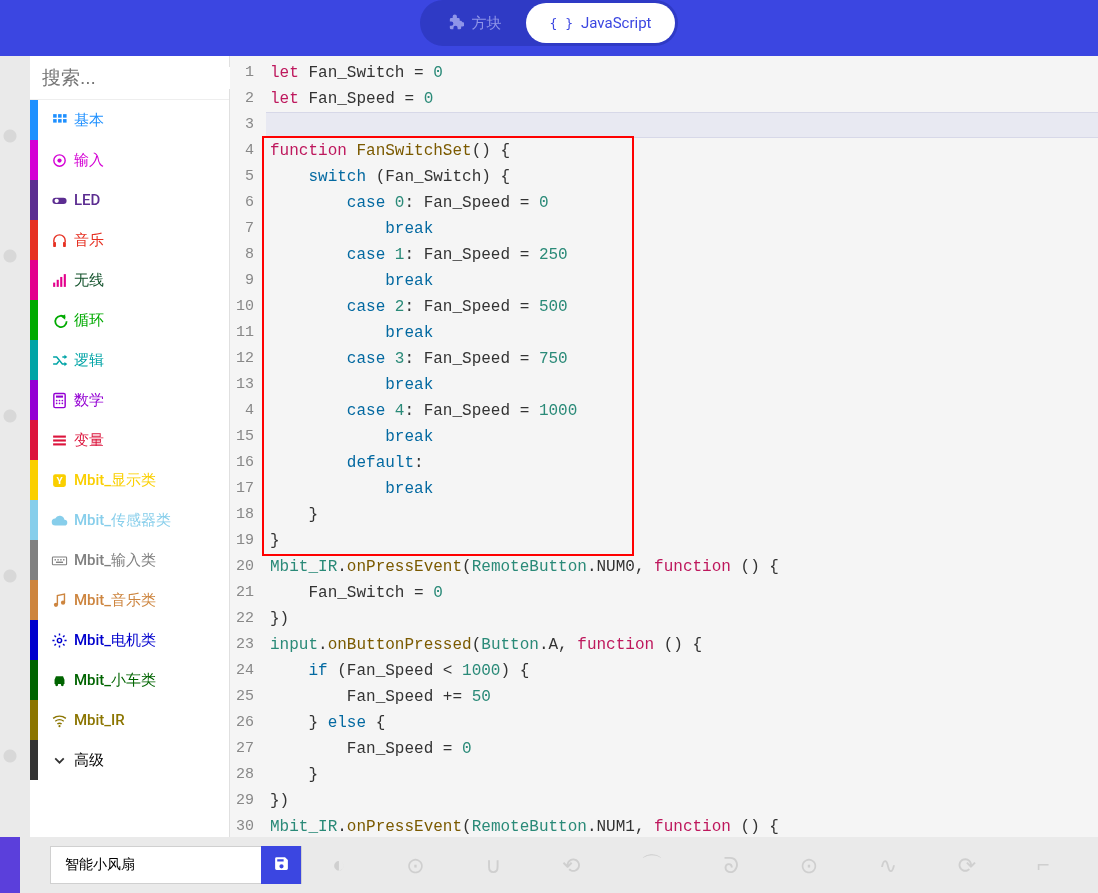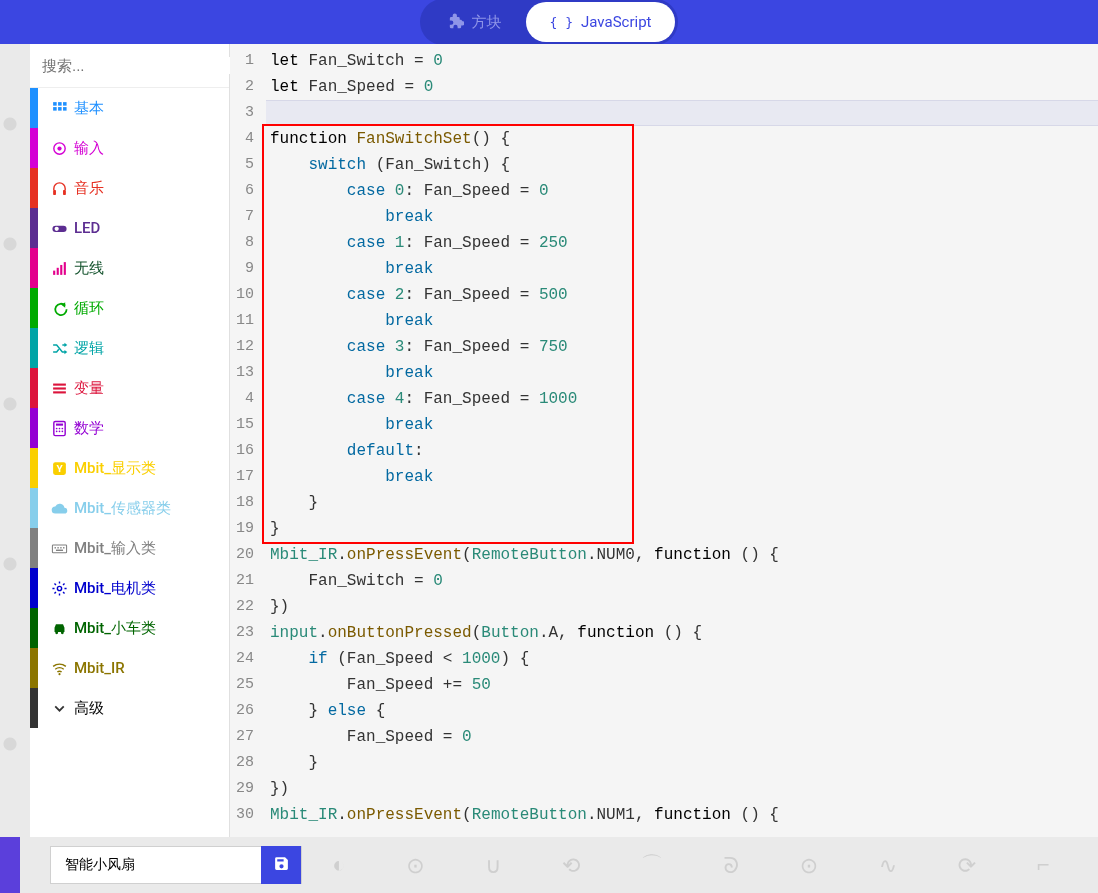--- a/index.html
+++ b/index.html
@@ -9,23 +9,23 @@
       overflow: hidden;
     }
     .app {
       display: flex;
       flex-direction: column;
       height: 893px;
       width: 1098px;
     }
     .header {
       background: #3b46e1;
-      height: 44px;
-      display: flex;
-      align-items: center;
+      height: 56px;
+      display: flex;
+      align-items: flex-start;
       justify-content: center;
       position: relative;
     }
     .tab-container {
       background: #2f3ac5;
       border-radius: 26px;
       display: flex;
       align-items: center;
       padding: 3px;
       height: 46px;
@@ -83,21 +83,21 @@
       display: flex;
       align-items: center;
       padding: 10px 12px;
       border-bottom: 1px solid #eee;
       height: 44px;
     }
     .search-input {
       flex: 1;
       border: none;
       outline: none;
-      font-size: 15px;
+      font-size: 19px;
       color: #888;
     }
     .search-icon {
       color: #c5c5c5;
       font-size: 16px;
     }
     .category-list {
       flex: 1;
       overflow-y: auto;
     }
@@ -162,21 +162,21 @@
       border-bottom: 1px solid #d7d8e8;
       z-index: 0;
     }
     .code-content > .code-line { position: relative; z-index: 1; }
     .red-box {
       position: absolute;
       border: 2px solid #ff0000;
       z-index: 2;
       pointer-events: none;
     }
-    .kw { color: #000000; font-weight: 500; }
+    .kw { color: #be185d; font-weight: 500; }
     .kw2 { color: #0369a1; }
     .fn { color: #7b5a00; }
     .cls { color: #2a8a78; }
     .num { color: #2a8a78; }
     .id { color: #333; }
     .bottom-bar {
       height: 56px;
       background: #eaeaea;
       display: flex;
       align-items: center;
@@ -280,39 +280,39 @@
             <div class="category-bar" style="background:#D400D4"></div>
             <div class="category-icon" style="color:#D400D4">
               <svg class="icon" viewBox="0 0 24 24" fill="currentColor">
                 <circle cx="12" cy="12" r="8" fill="none" stroke="currentColor" stroke-width="2"></circle>
                 <circle cx="12" cy="12" r="3"></circle>
               </svg>
             </div>
             <div class="category-label" style="color:#D400D4">输入</div>
           </div>
           <div class="category">
+            <div class="category-bar" style="background:#5C2D91"></div>
+            <div class="category-icon" style="color:#5C2D91">
+              <svg class="icon" viewBox="0 0 24 24" fill="currentColor">
+                <rect x="2" y="8" width="20" height="9" rx="4.5" fill="currentColor"></rect>
+                <circle cx="8" cy="12.5" r="3" fill="#fff"></circle>
+              </svg>
+            </div>
+            <div class="category-label" style="color:#5C2D91">LED</div>
+          </div>
+          <div class="category">
             <div class="category-bar" style="background:#E63022"></div>
             <div class="category-icon" style="color:#E63022">
               <svg class="icon" viewBox="0 0 24 24" fill="currentColor">
                 <path d="M4 14v-2a8 8 0 0 1 16 0v2" fill="none" stroke="currentColor" stroke-width="2"></path>
                 <rect x="3" y="14" width="4" height="7" rx="1"></rect>
                 <rect x="17" y="14" width="4" height="7" rx="1"></rect>
               </svg>
             </div>
             <div class="category-label" style="color:#E63022">音乐</div>
-          </div>
-          <div class="category">
-            <div class="category-bar" style="background:#5C2D91"></div>
-            <div class="category-icon" style="color:#5C2D91">
-              <svg class="icon" viewBox="0 0 24 24" fill="currentColor">
-                <rect x="2" y="8" width="20" height="9" rx="4.5" fill="currentColor"></rect>
-                <circle cx="8" cy="12.5" r="3" fill="#fff"></circle>
-              </svg>
-            </div>
-            <div class="category-label" style="color:#5C2D91">LED</div>
           </div>
           <div class="category">
             <div class="category-bar" style="background:#E3008C"></div>
             <div class="category-icon" style="color:#E3008C">
               <svg class="icon" viewBox="0 0 24 24" fill="currentColor">
                 <rect x="3" y="15" width="3" height="6"></rect>
                 <rect x="8" y="11" width="3" height="10"></rect>
                 <rect x="13" y="7" width="3" height="14"></rect>
                 <rect x="18" y="3" width="3" height="18"></rect>
               </svg>
@@ -332,49 +332,49 @@
           <div class="category">
             <div class="category-bar" style="background:#00A4A6"></div>
             <div class="category-icon" style="color:#00A4A6">
               <svg class="icon" viewBox="0 0 24 24" fill="currentColor">
                 <path d="M3 7h5l8 10h5M3 17h5l3-4m5-6h5" fill="none" stroke="currentColor" stroke-width="2"></path>
                 <polygon points="19,4 23,7 19,10"></polygon>
                 <polygon points="19,14 23,17 19,20"></polygon>
               </svg>
             </div>
             <div class="category-label" style="color:#00A4A6">逻辑</div>
-          </div>
-          <div class="category">
-            <div class="category-bar" style="background:#DC143C"></div>
-            <div class="category-icon" style="color:#DC143C">
-              <svg class="icon" viewBox="0 0 24 24" fill="currentColor">
-                <rect x="3" y="5" width="18" height="3"></rect>
-                <rect x="3" y="10.5" width="18" height="3"></rect>
-                <rect x="3" y="16" width="18" height="3"></rect>
-              </svg>
-            </div>
-            <div class="category-label" style="color:#DC143C">变量</div>
           </div>
           <div class="category">
             <div class="category-bar" style="background:#9400D3"></div>
             <div class="category-icon" style="color:#9400D3">
               <svg class="icon" viewBox="0 0 24 24" fill="currentColor">
                 <rect x="4" y="2" width="16" height="20" rx="2" fill="none" stroke="currentColor" stroke-width="2"></rect>
                 <rect x="7" y="5" width="10" height="3"></rect>
                 <circle cx="8" cy="12" r="1.2"></circle>
                 <circle cx="12" cy="12" r="1.2"></circle>
                 <circle cx="16" cy="12" r="1.2"></circle>
                 <circle cx="8" cy="16" r="1.2"></circle>
                 <circle cx="12" cy="16" r="1.2"></circle>
                 <circle cx="16" cy="16" r="1.2"></circle>
               </svg>
             </div>
             <div class="category-label" style="color:#9400D3">数学</div>
           </div>
           <div class="category">
+            <div class="category-bar" style="background:#DC143C"></div>
+            <div class="category-icon" style="color:#DC143C">
+              <svg class="icon" viewBox="0 0 24 24" fill="currentColor">
+                <rect x="3" y="5" width="18" height="3"></rect>
+                <rect x="3" y="10.5" width="18" height="3"></rect>
+                <rect x="3" y="16" width="18" height="3"></rect>
+              </svg>
+            </div>
+            <div class="category-label" style="color:#DC143C">变量</div>
+          </div>
+          <div class="category">
             <div class="category-bar" style="background:#FACF00"></div>
             <div class="category-icon" style="color:#FACF00">
               <svg class="icon" viewBox="0 0 24 24" fill="currentColor">
                 <rect x="3" y="3" width="18" height="18" rx="3"></rect>
                 <text x="12" y="17" text-anchor="middle" fill="#fff" font-size="14" font-weight="bold">Y</text>
               </svg>
             </div>
             <div class="category-label" style="color:#FACF00">Mbit_显示类</div>
           </div>
           <div class="category">
@@ -392,20 +392,31 @@
               <svg class="icon" viewBox="0 0 24 24" fill="currentColor">
                 <rect x="2" y="7" width="20" height="11" rx="1" fill="none" stroke="currentColor" stroke-width="1.5"></rect>
                 <rect x="5" y="10" width="2" height="2"></rect>
                 <rect x="9" y="10" width="2" height="2"></rect>
                 <rect x="13" y="10" width="2" height="2"></rect>
                 <rect x="17" y="10" width="2" height="2"></rect>
                 <rect x="7" y="13.5" width="10" height="2"></rect>
               </svg>
             </div>
             <div class="category-label" style="color:#808080">Mbit_输入类</div>
+          </div>
+          <div class="category">
+            <div class="category-bar" style="background:#CD853F"></div>
+            <div class="category-icon" style="color:#CD853F">
+              <svg class="icon" viewBox="0 0 24 24" fill="currentColor">
+                <path d="M9 18V5l10-2v12" fill="none" stroke="currentColor" stroke-width="2"></path>
+                <circle cx="7" cy="18" r="3"></circle>
+                <circle cx="17" cy="15" r="3"></circle>
+              </svg>
+            </div>
+            <div class="category-label" style="color:#CD853F">Mbit_音乐类</div>
           </div>
           <div class="category">
             <div class="category-bar" style="background:#0000CD"></div>
             <div class="category-icon" style="color:#0000CD">
               <svg class="icon" viewBox="0 0 24 24" fill="currentColor">
                 <circle cx="12" cy="12" r="3" fill="none" stroke="currentColor" stroke-width="2"></circle>
                 <path d="M12 2v3M12 19v3M4.9 4.9l2.1 2.1M17 17l2.1 2.1M2 12h3M19 12h3M4.9 19.1L7 17M17 7l2.1-2.1" stroke="currentColor" stroke-width="2"></path>
               </svg>
             </div>
             <div class="category-label" style="color:#0000CD">Mbit_电机类</div>

